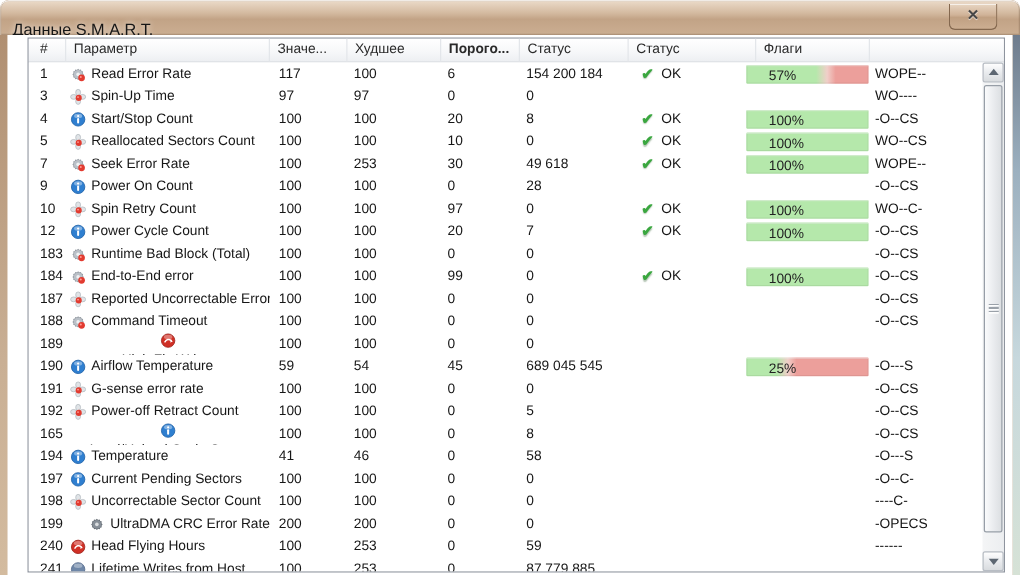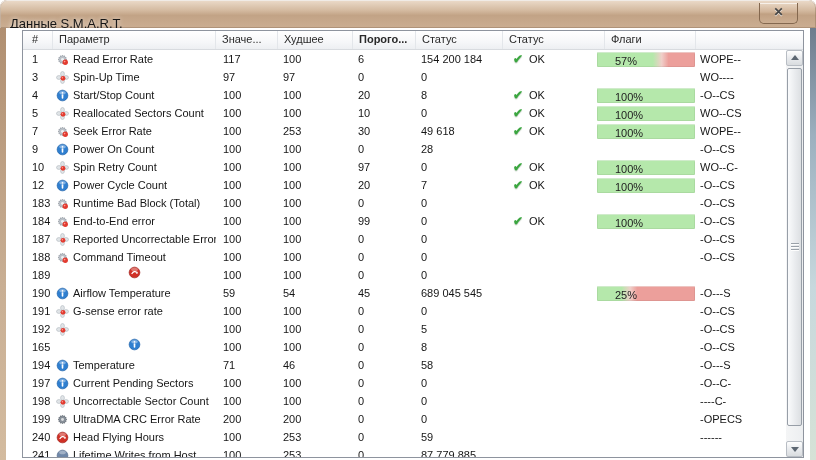--- a/index.html
+++ b/index.html
@@ -479,20 +479,21 @@
                   <g fill="#e0e4e7" stroke="#aeb4bb" stroke-width="0.7">
                     <ellipse cx="8" cy="3.6" rx="2.4" ry="3"></ellipse>
                     <ellipse cx="8" cy="12.4" rx="2.4" ry="3"></ellipse>
                     <ellipse cx="3.6" cy="8" rx="3" ry="2.4"></ellipse>
                     <ellipse cx="12.4" cy="8" rx="3" ry="2.4"></ellipse>
                   </g>
                   <circle cx="8.6" cy="9" r="3" fill="#e23b30"></circle>
                   <circle cx="7.9" cy="8.2" r="0.9" fill="#ff9d94"></circle>
                 </svg>
               </span>
+              <span>Power-off Retract Count</span>
             </div>
             <div class="cell c-val" style="width: 62px;">100</div>
             <div class="cell c-worst" style="width: 75px;">100</div>
             <div class="cell c-thr" style="width: 63px;">0</div>
             <div class="cell c-data" style="width: 90px;">5</div>
             <div class="cell c-status" style="width: 87px;"></div>
             <div class="cell c-bar" style="width: 102px;"></div>
             <div class="cell c-flags" style="width: 91px;">-O--CS</div>
           </div>
           <div class="row">
@@ -522,21 +523,21 @@
               <span class="icon">
                 <svg width="13" height="13" viewBox="0 0 16 16">
                   <circle cx="8" cy="8" r="6.6" fill="#2f7fd0" stroke="#1b5fa6" stroke-width="0.8"></circle>
                   <ellipse cx="8" cy="4.6" rx="4" ry="2.2" fill="#ffffff" opacity="0.4"></ellipse>
                   <rect x="7" y="6.6" width="2" height="5.4" rx="1" fill="#fff"></rect>
                   <circle cx="8" cy="4.7" r="1.1" fill="#fff"></circle>
                 </svg>
               </span>
               <span>Temperature</span>
             </div>
-            <div class="cell c-val" style="width: 62px;">71</div>
+            <div class="cell c-val" style="width: 62px;">41</div>
             <div class="cell c-worst" style="width: 75px;">46</div>
             <div class="cell c-thr" style="width: 63px;">0</div>
             <div class="cell c-data" style="width: 90px;">58</div>
             <div class="cell c-status" style="width: 87px;"></div>
             <div class="cell c-bar" style="width: 102px;"></div>
             <div class="cell c-flags" style="width: 91px;">-O---S</div>
           </div>
           <div class="row">
             <div class="cell c-id" style="width: 30px;">197</div>
             <div class="cell c-name" style="width: 163px;">
@@ -578,21 +579,21 @@
             <div class="cell c-val" style="width: 62px;">100</div>
             <div class="cell c-worst" style="width: 75px;">100</div>
             <div class="cell c-thr" style="width: 63px;">0</div>
             <div class="cell c-data" style="width: 90px;">0</div>
             <div class="cell c-status" style="width: 87px;"></div>
             <div class="cell c-bar" style="width: 102px;"></div>
             <div class="cell c-flags" style="width: 91px;">----C-</div>
           </div>
           <div class="row">
             <div class="cell c-id" style="width: 30px;">199</div>
-            <div class="cell c-name" style="width: 163px;">
+            <div class="cell c-name" style="width: 163px; justify-content: flex-end;">
               <span class="icon">
                 <svg width="13" height="13" viewBox="0 0 16 16">
                   <g fill="#636a72">
                     <rect x="4" y="4" width="8" height="8" transform="rotate(45 8 8)"></rect>
                     <rect x="4" y="4" width="8" height="8" transform="rotate(15 8 8)"></rect>
                     <rect x="4" y="4" width="8" height="8" transform="rotate(-15 8 8)"></rect>
                   </g>
                   <circle cx="8" cy="8" r="4.4" fill="#868e97"></circle>
                   <circle cx="8" cy="8" r="1.8" fill="#d9dcdf"></circle>
                 </svg>

